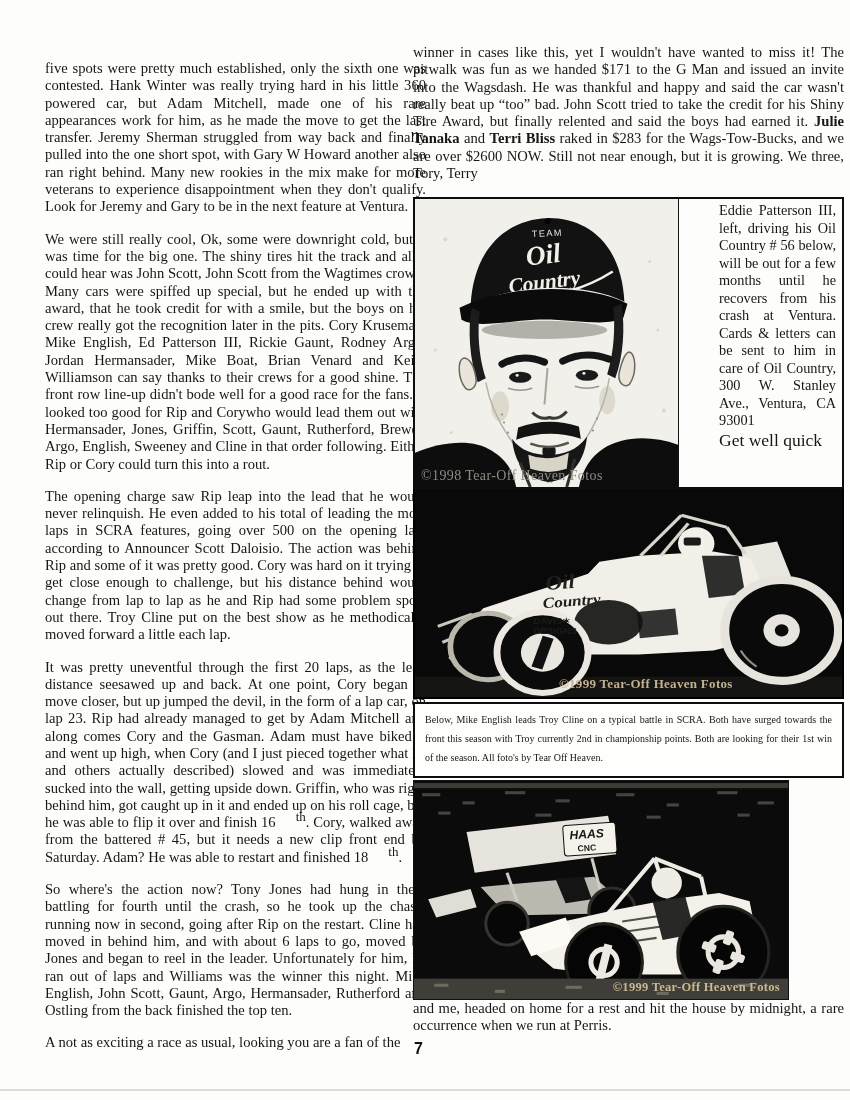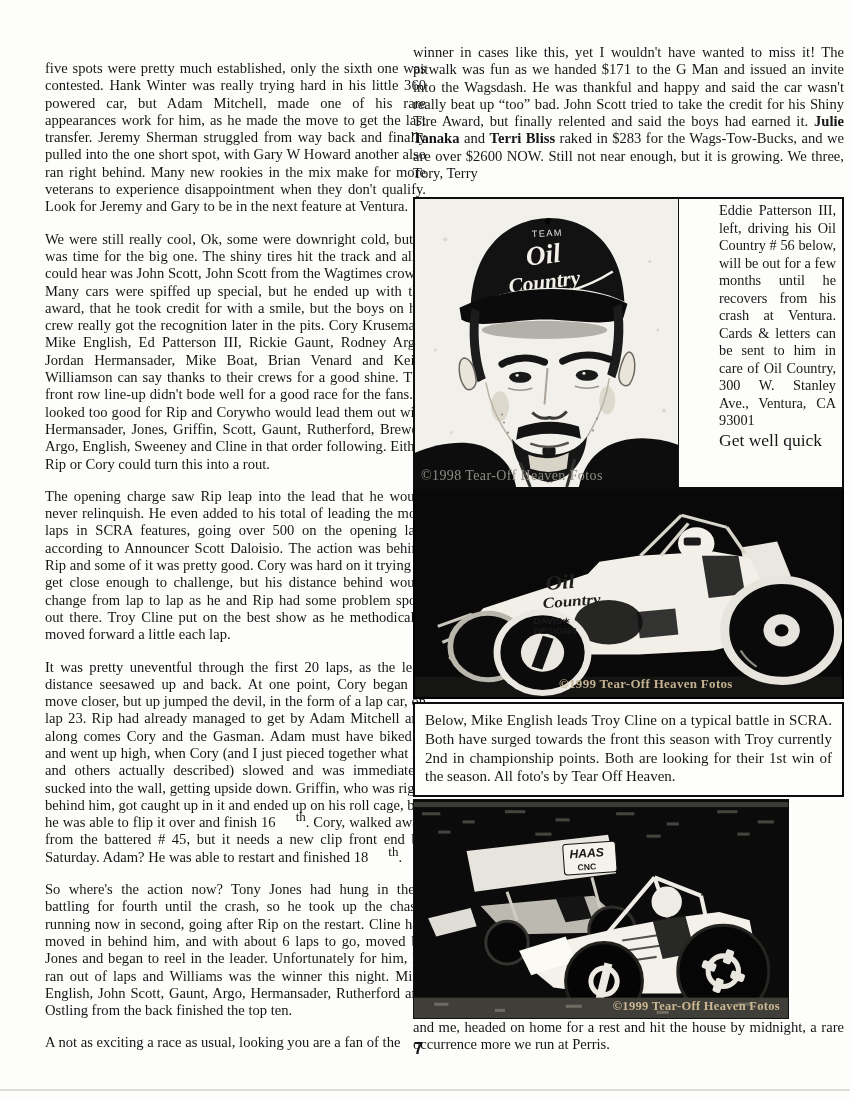--- a/index.html
+++ b/index.html
@@ -21,21 +21,21 @@
   .getwell{font-size:17.5px;margin-top:2px;text-align:left;}
 
   
   .carphoto{position:relative;height:210px;background:#090909;border:2px solid #000;border-top:none;box-sizing:border-box;}
   .carphoto svg{display:block;width:100%;height:100%;}
   .credit-car{position:absolute;left:50%;transform:translateX(-40%);bottom:5px;
               font-weight:bold;font-size:13px;color:#c3b190;letter-spacing:.3px;}
 
   
   .captionbox{border:2px solid #0d0d0d;margin-top:3px;padding:7px 10px 9px 10px;
-              font-size:15px;line-height:18.6px;text-align:justify;background:#fefefc;}
+              font-size:10px;line-height:18.6px;text-align:justify;background:#fefefc;}
 
   
   .racephoto{position:relative;height:220px;margin-top:2px;width:376px;box-sizing:border-box;
              border:1px solid #111;background:#0b0b0b;}
   .racephoto svg{display:block;width:100%;height:100%;}
   .credit-race{position:absolute;right:8px;bottom:4px;font-weight:bold;font-size:12.5px;
                color:#cbb893;letter-spacing:.3px;}
 
   .closing{margin-top:6px;}
   .pagenum{position:absolute;left:414px;top:1040px;font-family:"Liberation Sans",sans-serif;
@@ -235,18 +235,18 @@
           <rect x="20" y="199" width="14" height="3"></rect>
             <rect x="80" y="205" width="10" height="3"></rect>
             <rect x="150" y="201" width="16" height="3"></rect>
           <rect x="240" y="207" width="12" height="3"></rect>
             <rect x="320" y="199" width="14" height="3"></rect>
         </g>
       </svg>
       <div class="credit-race">©1999 Tear-Off Heaven Fotos</div>
     </div>
 
-    <p class="closing">and me, headed on home for a rest and hit the house by midnight, a rare occurrence more we run at Perris.</p>
+    <p class="closing">and me, headed on home for a rest and hit the house by midnight, a rare occurrence when we run at Perris.</p>
   </div>
 
   <div class="pagenum">7</div>
   <div class="bottomrule"></div>
 </div>
 
 </body></html>

